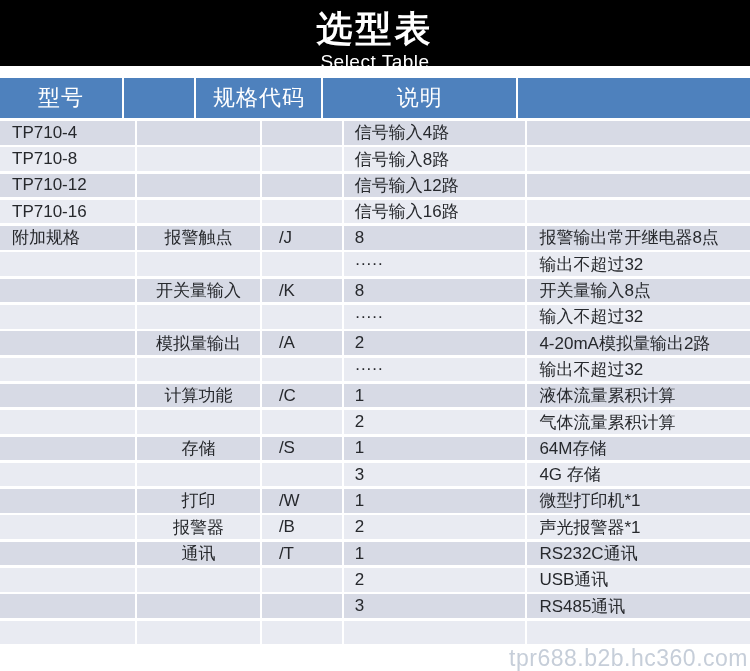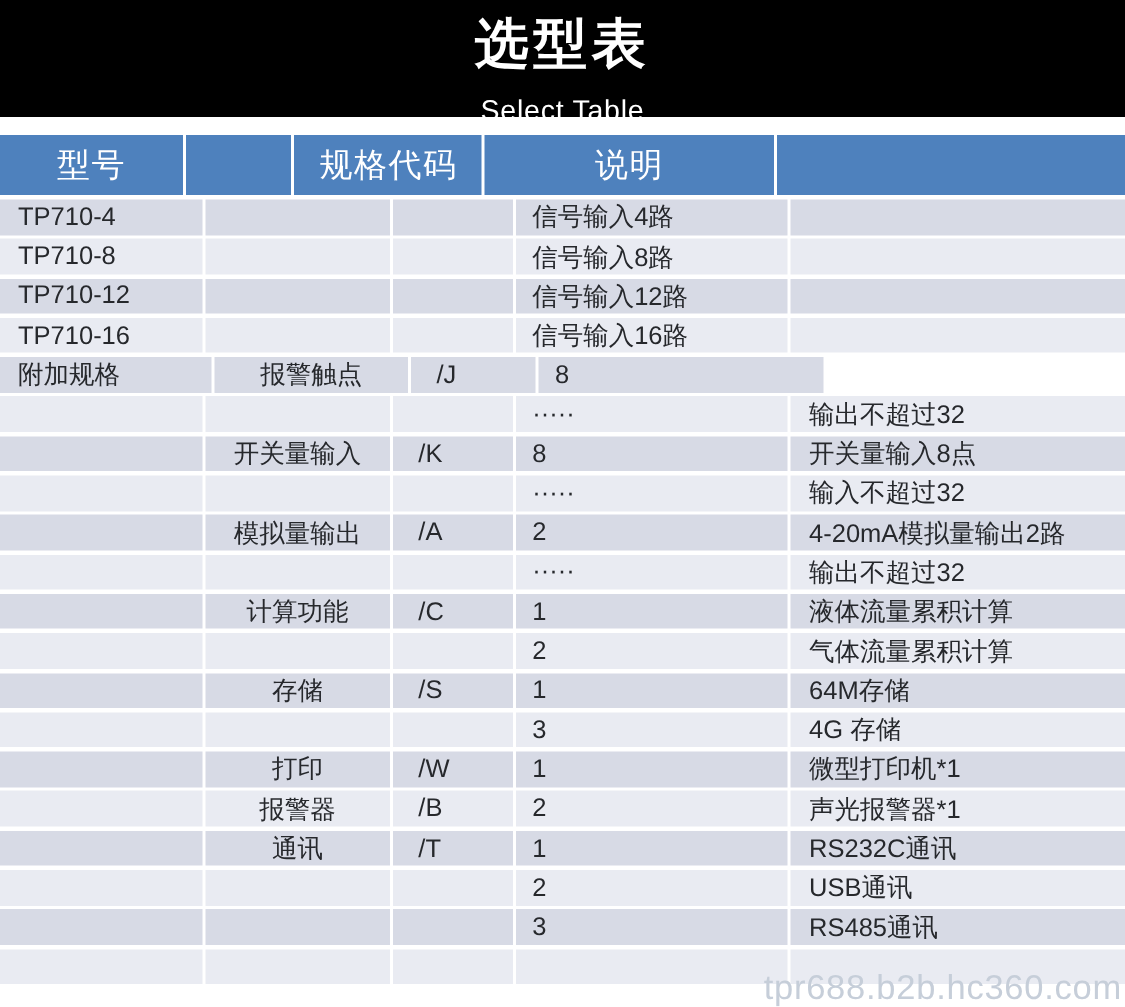--- a/index.html
+++ b/index.html
@@ -13,35 +13,35 @@
   .canvas{
     position:relative;
     width:750px;height:671px;
     background:#ffffff;
     overflow:hidden;
     font-family:"Liberation Sans","DejaVu Sans",sans-serif;
     color:var(--text);
   }
   
   .banner{
-    height:78px;
+    height:66px;
     background:var(--banner);
     color:#ffffff;
     text-align:center;
   }
   .banner .title{
     font-size:36px;
     font-weight:bold;
     letter-spacing:3px;
     padding-top:7px;
     line-height:1.2;
   }
   .banner .subtitle{
     font-size:19px;
-    margin-top:14px;
+    margin-top:1px;
     letter-spacing:0.5px;
   }
   
   .thead{
     margin-top:12px;
     display:flex;
     gap:2px;
     height:40px;
     margin-bottom:3px;
   }
@@ -148,20 +148,21 @@
     <div class="cell c-code"></div>
     <div class="cell c-value">信号输入16路</div>
     <div class="cell c-desc"></div>
   </div>
 
   <div class="row">
     <div class="cell c-model">附加规格</div>
     <div class="cell c-feature">报警触点</div>
     <div class="cell c-code">/J</div>
     <div class="cell c-value">8</div>
+    <div class="cell c-desc">报警输出常开继电器8点</div>
   </div>
 
   <div class="row">
     <div class="cell c-model"></div>
     <div class="cell c-feature"></div>
     <div class="cell c-code"></div>
     <div class="cell c-value">·····</div>
     <div class="cell c-desc">输出不超过32</div>
   </div>
 

